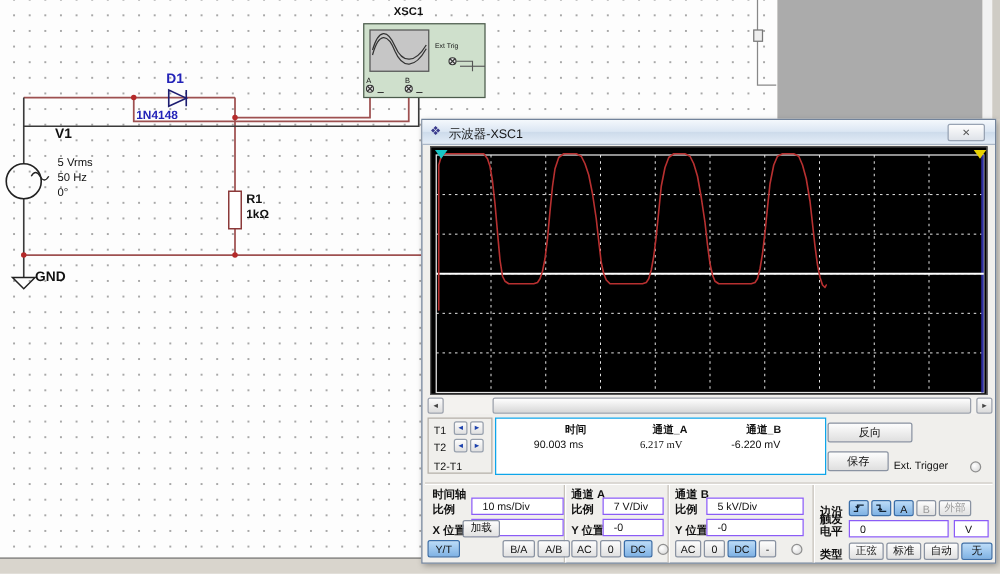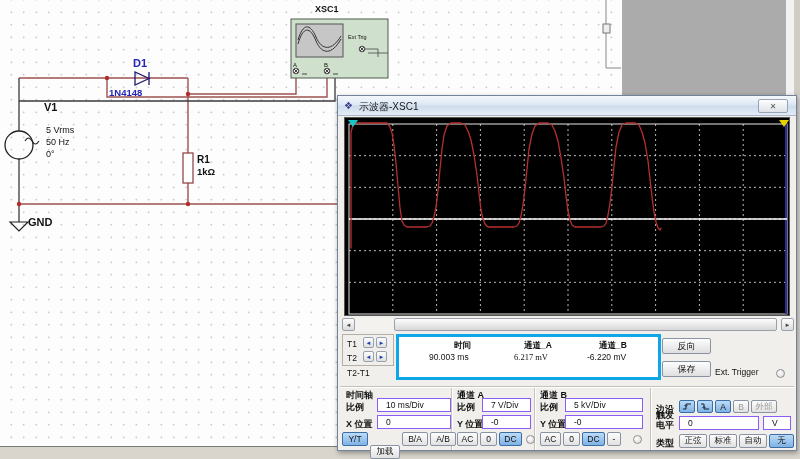--- a/index.html
+++ b/index.html
@@ -35,26 +35,26 @@
   #cursor-t2{left:434px;top:2px;border-top:7px solid #e8d100;}
   
   .sb-btn{top:222px;width:13px;height:13px;background:linear-gradient(#fcfcfc,#dcdcdc);
           border:1px solid #9aa0ab;border-radius:2px;font-size:6px;color:#444;
           display:flex;align-items:center;justify-content:center;}
   #sb-track{left:4px;top:222px;width:452px;height:13px;background:#f3f2ef;}
   #sb-thumb{left:56px;top:222px;width:383px;height:13px;background:linear-gradient(#fefefe,#d7d7d7);
             border:1px solid #9aa0ab;border-radius:2px;}
   
   .panelbox{border:1px solid #b4b0a8;background:#f0efec;}
-  #t-box{left:4px;top:238px;width:52px;height:32px;}
+  #t-box{left:4px;top:238px;width:52px;height:45px;}
   .trow{position:absolute;font-size:8.5px;color:#111;}
   .mini-btn{width:11px;height:11px;border:1px solid #97a0ad;border-radius:2px;
             background:linear-gradient(#fdfdfd,#e0e0e0);color:#1c41ad;font-size:6px;
             display:flex;align-items:center;justify-content:center;}
-  #readout{left:58px;top:238px;width:265px;height:46px;background:#fff;border:3px solid #0ea5e9;}
+  #readout{left:58px;top:238px;width:265px;height:46px;background:#fff;border:1px solid #0ea5e9;}
   .ro-h{position:absolute;top:3px;font-size:8.5px;font-weight:bold;color:#111;}
   .ro-v{position:absolute;top:15px;font-size:8.5px;color:#111;}
   .bigbtn{border:1px solid #8a93a2;border-radius:2px;background:linear-gradient(#fdfdfd,#dfdfdf);
           font-size:9px;color:#111;display:flex;align-items:center;justify-content:center;}
   
   .groove-h{left:2px;top:290px;width:454px;height:2px;border-top:1px solid #c6c2ba;border-bottom:1px solid #fff;}
   .groove-v{top:292px;width:2px;height:62px;border-left:1px solid #c6c2ba;border-right:1px solid #fff;}
   .gtitle{position:absolute;font-size:9px;font-weight:bold;color:#111;white-space:nowrap;}
   .glabel{position:absolute;font-size:9px;font-weight:bold;color:#111;white-space:nowrap;}
   .field{background:#fff;border:1px solid #8b5cf6;font-size:8.5px;color:#111;
@@ -201,37 +201,37 @@
     <div class="trow" style="left:4px;top:33px;">T2-T1</div>
   </div>
   <div class="abs" id="readout">
     <div class="ro-h" style="left:55px;">时间</div>
     <div class="ro-h" style="left:125px;">通道_A</div>
     <div class="ro-h" style="left:200px;">通道_B</div>
     <div class="ro-v" style="left:30px;">90.003 ms</div>
     <div class="ro-v" style="left:115px;font-family:Liberation Serif, serif;">6.217 mV</div>
     <div class="ro-v" style="left:188px;">-6.220 mV</div>
   </div>
-  <div class="abs bigbtn" style="left:324px;top:242px;width:49px;height:16px;">反向</div>
+  <div class="abs bigbtn" style="left:324px;top:242px;width:68px;height:16px;">反向</div>
   <div class="abs bigbtn" style="left:324px;top:265px;width:49px;height:16px;">保存</div>
   <div class="abs" style="left:377px;top:271px;font-size:8.5px;color:#111;">Ext. Trigger</div>
   <div class="abs radio" style="left:438px;top:273px;"></div>
 
   <div class="abs groove-h"></div>
   <div class="abs groove-v" style="left:113px;"></div>
   <div class="abs groove-v" style="left:196px;"></div>
   <div class="abs groove-v" style="left:312px;"></div>
 
   <div class="gtitle" style="left:8px;top:293px;">时间轴</div>
   <div class="glabel" style="left:8px;top:305px;">比例</div>
   <div class="abs field" style="left:39px;top:302px;width:74px;height:14px;">10 ms/Div</div>
   <div class="glabel" style="left:8px;top:322px;text-align:center;">X 位置</div>
   <div class="abs field" style="left:39px;top:319px;width:74px;height:14px;">0</div>
   <div class="abs btn active" style="left:4px;top:336px;width:26px;height:14px;">Y/T</div>
-  <div class="abs btn" style="left:32px;top:349px;width:30px;height:14px;font-family:Liberation Mono, monospace;">加载</div>
+  <div class="abs btn" style="left:32px;top:320px;width:30px;height:14px;font-family:Liberation Mono, monospace;">加载</div>
   <div class="abs btn" style="left:64px;top:336px;width:26px;height:14px;">B/A</div>
   <div class="abs btn" style="left:92px;top:336px;width:26px;height:14px;">A/B</div>
 
   <div class="gtitle" style="left:119px;top:293px;">通道 A</div>
   <div class="glabel" style="left:119px;top:305px;">比例</div>
   <div class="abs field" style="left:144px;top:302px;width:49px;height:14px;">7 V/Div</div>
   <div class="glabel" style="left:119px;top:322px;">Y 位置</div>
   <div class="abs field" style="left:144px;top:319px;width:49px;height:14px;">-0</div>
   <div class="abs btn" style="left:119px;top:336px;width:21px;height:14px;">AC</div>
   <div class="abs btn" style="left:142px;top:336px;width:17px;height:14px;">0</div>

